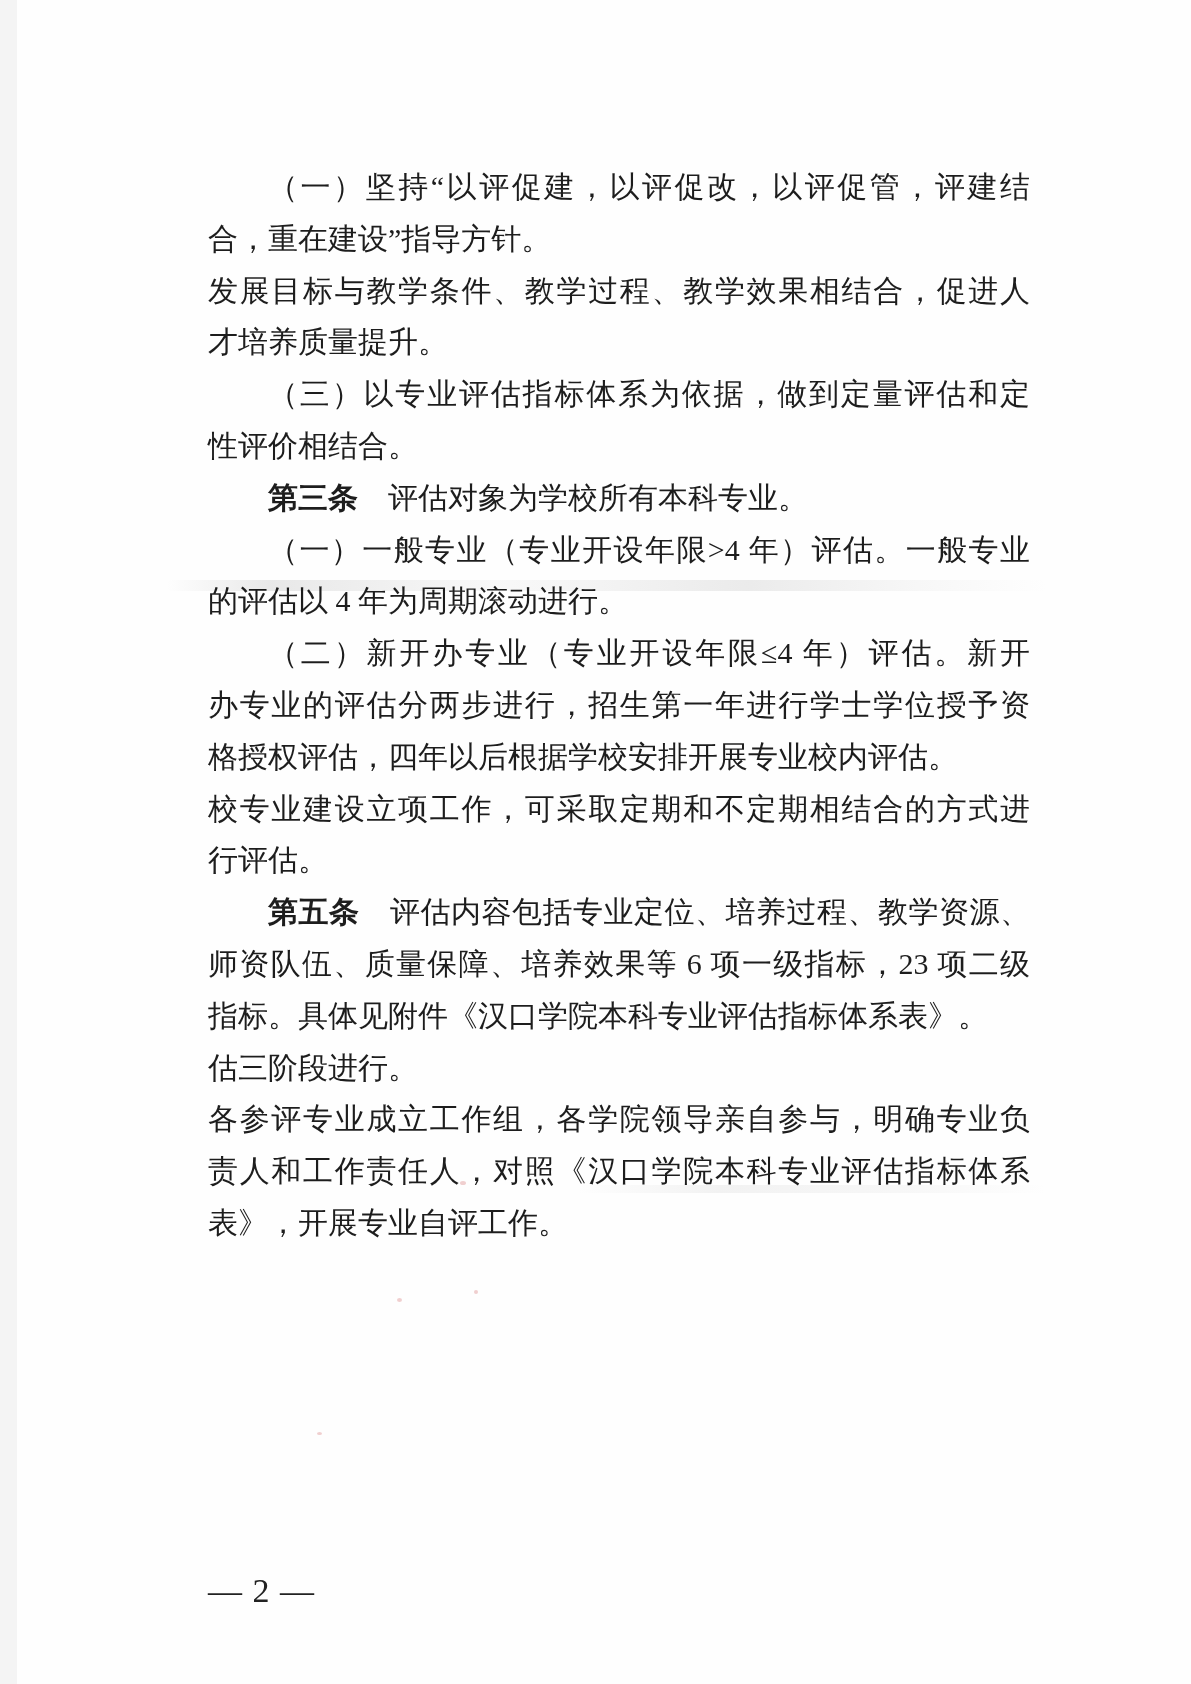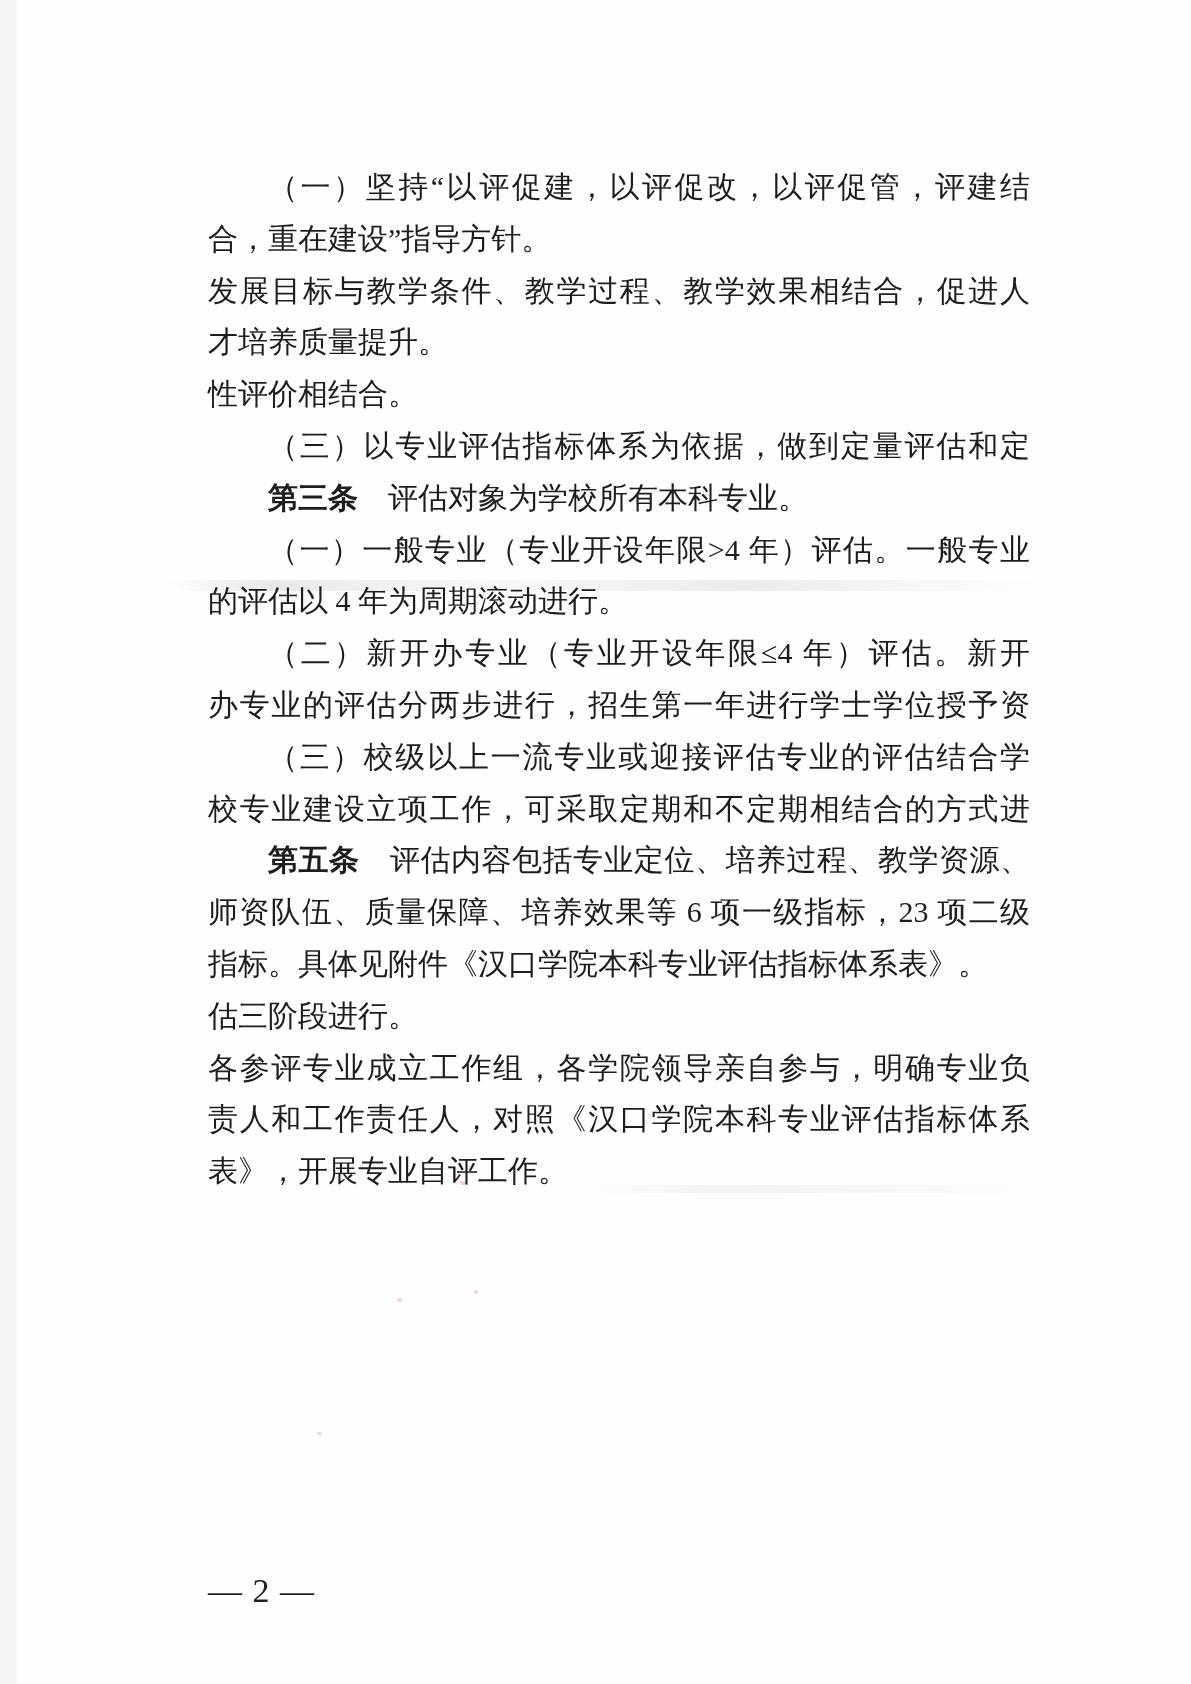--- a/index.html
+++ b/index.html
@@ -111,29 +111,30 @@
   <div class="speck speck-1"></div>
   <div class="speck speck-2"></div>
   <div class="speck speck-3"></div>
   <div class="speck speck-4"></div>
 
   <div class="doc-body" id="doc-body" style="color: rgb(29, 29, 29);">
       <div class="line fill indent"><span>（一）坚持“以评促建，以评促改，以评促管，评建结</span></div>
       <div class="line end"><span>合，重在建设”指导方针。</span></div>
       <div class="line fill"><span>发展目标与教学条件、教学过程、教学效果相结合，促进人</span></div>
       <div class="line end"><span>才培养质量提升。</span></div>
+      <div class="line fill indent"><span>（三）以专业评估指标体系为依据，做到定量评估和定</span></div>
       <div class="line end"><span>性评价相结合。</span></div>
-      <div class="line fill indent"><span>（三）以专业评估指标体系为依据，做到定量评估和定</span></div>
       <div class="line end indent"><span class="hei">第三条</span><span>　评估对象为学校所有本科专业。</span></div>
       <div class="line fill indent"><span>（一）一般专业（专业开设年限&gt;4 年）评估。一般专业</span></div>
       <div class="line end"><span>的评估以 4 年为周期滚动进行。</span></div>
       <div class="line fill indent"><span>（二）新开办专业（专业开设年限≤4 年）评估。新开</span></div>
       <div class="line fill"><span>办专业的评估分两步进行，招生第一年进行学士学位授予资</span></div>
-      <div class="line fill indent"><span>（三）校级以上一流专业或迎接评估专业的评估结合学</span></div>
+      <div class="line end"><span>格授权评估，四年以后根据学校安排开展专业校内评估。</span></div>
       <div class="line fill"><span>校专业建设立项工作，可采取定期和不定期相结合的方式进</span></div>
+      <div class="line end"><span>行评估。</span></div>
       <div class="line fill indent"><span class="hei">第五条</span><span>　评估内容包括专业定位、培养过程、教学资源、</span></div>
       <div class="line fill"><span>师资队伍、质量保障、培养效果等 6 项一级指标，23 项二级</span></div>
       <div class="line end"><span>指标。具体见附件《汉口学院本科专业评估指标体系表》。</span></div>
       <div class="line end"><span>估三阶段进行。</span></div>
       <div class="line fill"><span>各参评专业成立工作组，各学院领导亲自参与，明确专业负</span></div>
       <div class="line fill"><span>责人和工作责任人，对照《汉口学院本科专业评估指标体系</span></div>
       <div class="line end"><span>表》，开展专业自评工作。</span></div>
     </div>
 
   <div class="footer">— 2 —</div>

